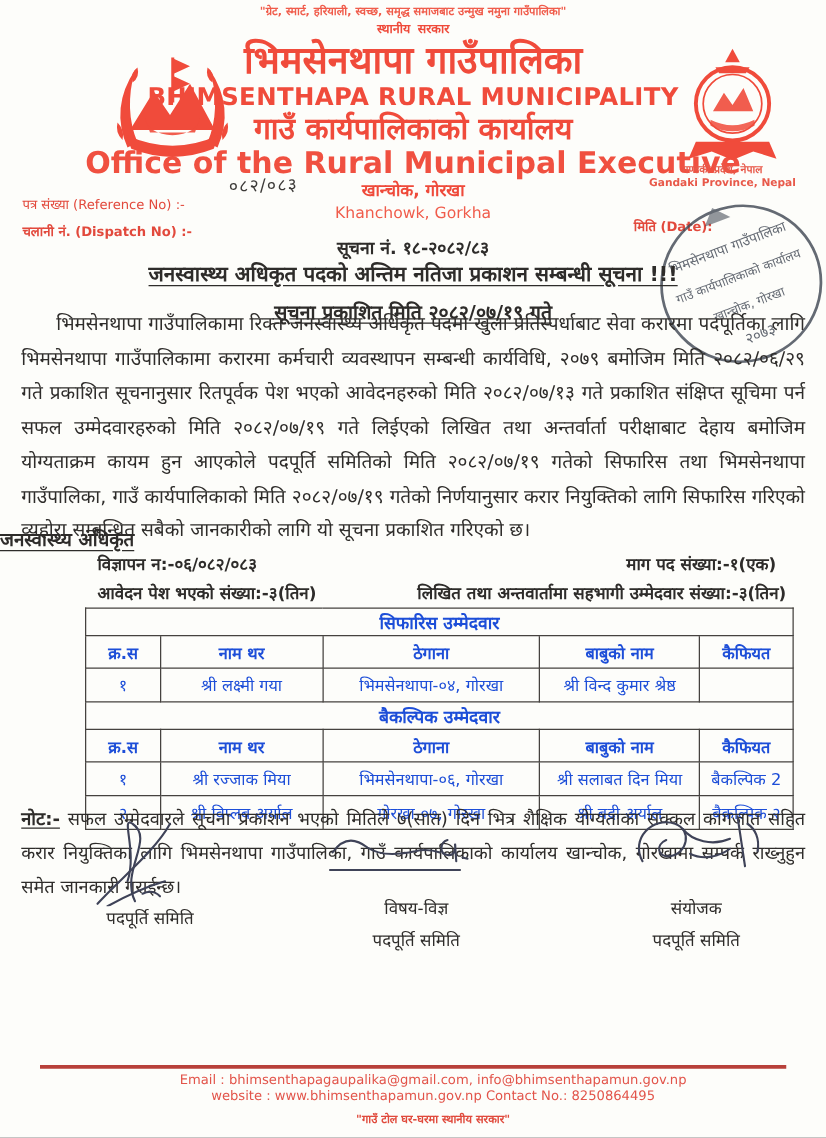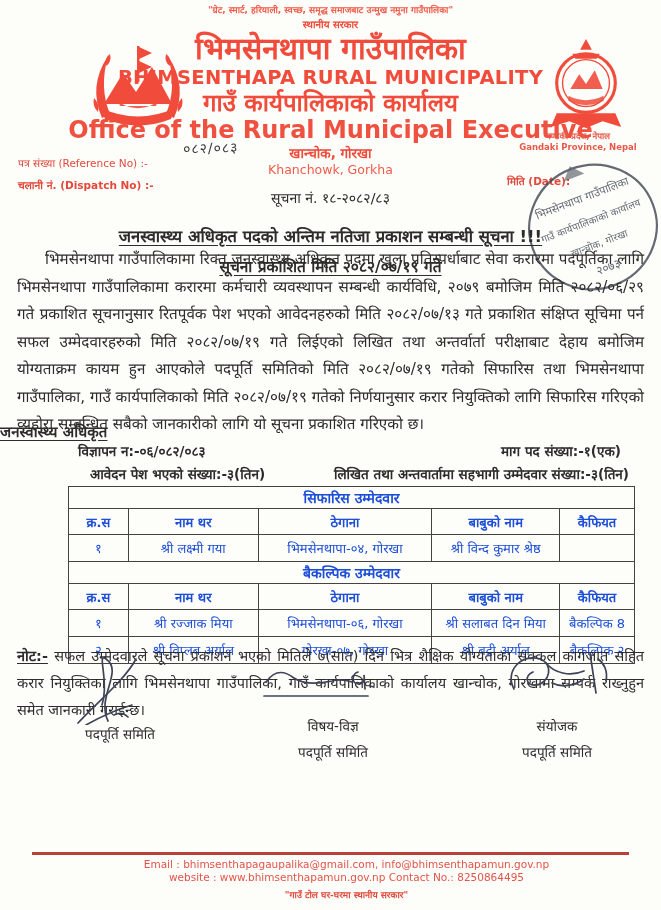--- a/index.html
+++ b/index.html
@@ -6,21 +6,21 @@
   .page {
     position:relative; width:661px; height:910px; margin:0 auto;
     background:#fdfdfa; overflow:hidden;
     font-family:"DejaVu Sans","Liberation Sans",sans-serif;
     color:#2e2c2a;
   }
 
   
   .header-center { position:absolute; top:5px; left:0; width:100%; text-align:center; }
   .slogan-top   { font-size:9px;  line-height:11px; font-weight:bold; color:#f05c4b; }
-  .local-govt   { font-size:10px; line-height:13px; font-weight:bold; color:#ef4a3a; margin-top:2px; }
+  .local-govt   { font-size:10px; line-height:13px; font-weight:bold; color:#ef4a3a; margin-top:2px;font-family:Liberation Mono, monospace; }
   .name-np      { font-size:30px; line-height:36px; font-weight:bold; color:#f04b3b; }
   .name-en      { font-size:19.5px; line-height:22px; font-weight:bold; color:#f04b3b; letter-spacing:.3px; }
   .office-np    { font-size:24px; line-height:28px; font-weight:bold; color:#f04b3b; }
   .office-en    { font-size:24px; line-height:26px; font-weight:bold; color:#f05040; }
   .addr-np      { font-size:13.5px; line-height:17px; font-weight:bold; color:#ef4a3a; margin-top:2px; }
   .addr-en      { font-size:12.5px; line-height:15px; color:#f05c4b; }
 
   .emblem-left  { position:absolute; left:86px;  top:36px; width:104px; height:104px; }
   .emblem-right { position:absolute; left:543px; top:36px; width:86px;  height:100px; }
 
@@ -31,35 +31,35 @@
   .ref-label     { position:absolute; left:18px; top:156px; font-size:10.5px; color:#e2493c; font-weight:normal; }
   .dispatch-label{ position:absolute; left:18px; top:178px; font-size:10.5px; color:#e2493c; font-weight:bold; }
   .date-label    { position:absolute; left:507px; top:174px; font-size:10.5px; color:#e2493c; font-weight:bold; }
 
   
   .stamp { position:absolute; left:522px; top:148px; width:142px; height:158px;
            transform:rotate(-21deg); opacity:.82; pointer-events:none; }
 
   
   .notice { position:absolute; top:188px; left:0; width:100%; text-align:center; }
-  .notice-number { font-size:14px; font-weight:normal; margin-bottom:17px; }
+  .notice-number { font-size:14px; font-weight:bold; margin-bottom:0; }
   .notice-title  { font-size:16.5px; font-weight:bold; text-decoration:underline; text-underline-offset:3px; }
   .notice-pub    { font-size:15.5px; font-weight:bold; text-decoration:underline; text-underline-offset:3px; margin-top:8px; }
 
   
   .body-par { position:absolute; top:246px; left:17px; right:17px;
               font-size:15.2px; line-height:27.5px; text-align:justify; text-indent:28px; }
   .tapasil    { position:absolute; top:399px; left:0; width:100%; text-align:center;
                 font-size:15px; font-weight:bold; text-decoration:underline; text-underline-offset:3px; }
   .post-title { position:absolute; top:421px; left:0; width:100%; text-align:left;
                 font-size:15px; font-weight:bold; text-decoration:underline; text-underline-offset:3px; }
 
   .vacancy { position:absolute; top:442px; left:0; width:100%; font-size:13.5px; font-weight:600; }
   .vac-row { display:flex; justify-content:space-between; padding:0 40px 0 78px; }
-  .vac-row.second { margin-top:5px; padding:0 32px 0 78px;margin-left:12px; }
+  .vac-row.second { margin-top:5px; padding:0 32px 0 78px; }
 
   
   .cand-table { position:absolute; top:486px; left:68px; width:567px;
                 border-collapse:collapse; font-size:13px; color:#1d4ed8; }
   .cand-table td, .cand-table th { border:1px solid #45423f; padding:1px 3px; text-align:center; }
   .cand-table .sect  { font-size:14px; font-weight:bold; height:21px; }
   .cand-table .headr th { font-weight:bold; height:23px; }
   .cand-table .datar td { height:24px; }
 
   
@@ -201,21 +201,21 @@
         <th>नाम थर</th>
         <th>ठेगाना</th>
         <th>बाबुको नाम</th>
         <th>कैफियत</th>
       </tr>
       <tr class="datar">
         <td>१</td>
         <td>श्री रज्जाक मिया</td>
         <td>भिमसेनथापा-०६, गोरखा</td>
         <td>श्री सलाबत दिन मिया</td>
-        <td>बैकल्पिक 8</td>
+        <td>बैकल्पिक 2</td>
       </tr>
       <tr class="datar">
         <td>२</td>
         <td>श्री विप्लब अर्याल</td>
         <td>गोरखा-०७, गोरखा</td>
         <td>श्री बद्री अर्याल</td>
         <td>बैकल्पिक २</td>
       </tr>
     </tbody>
   </table>

